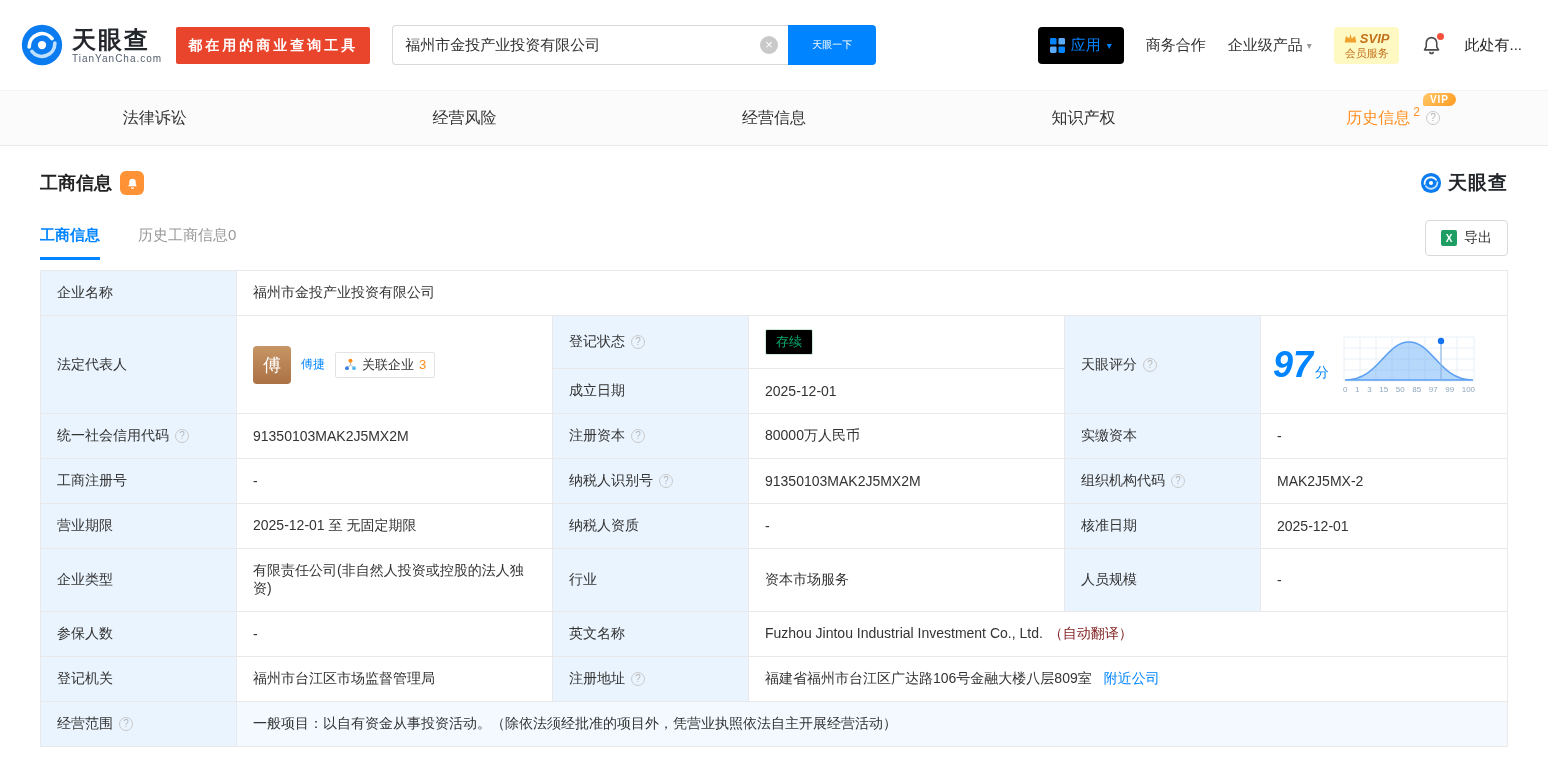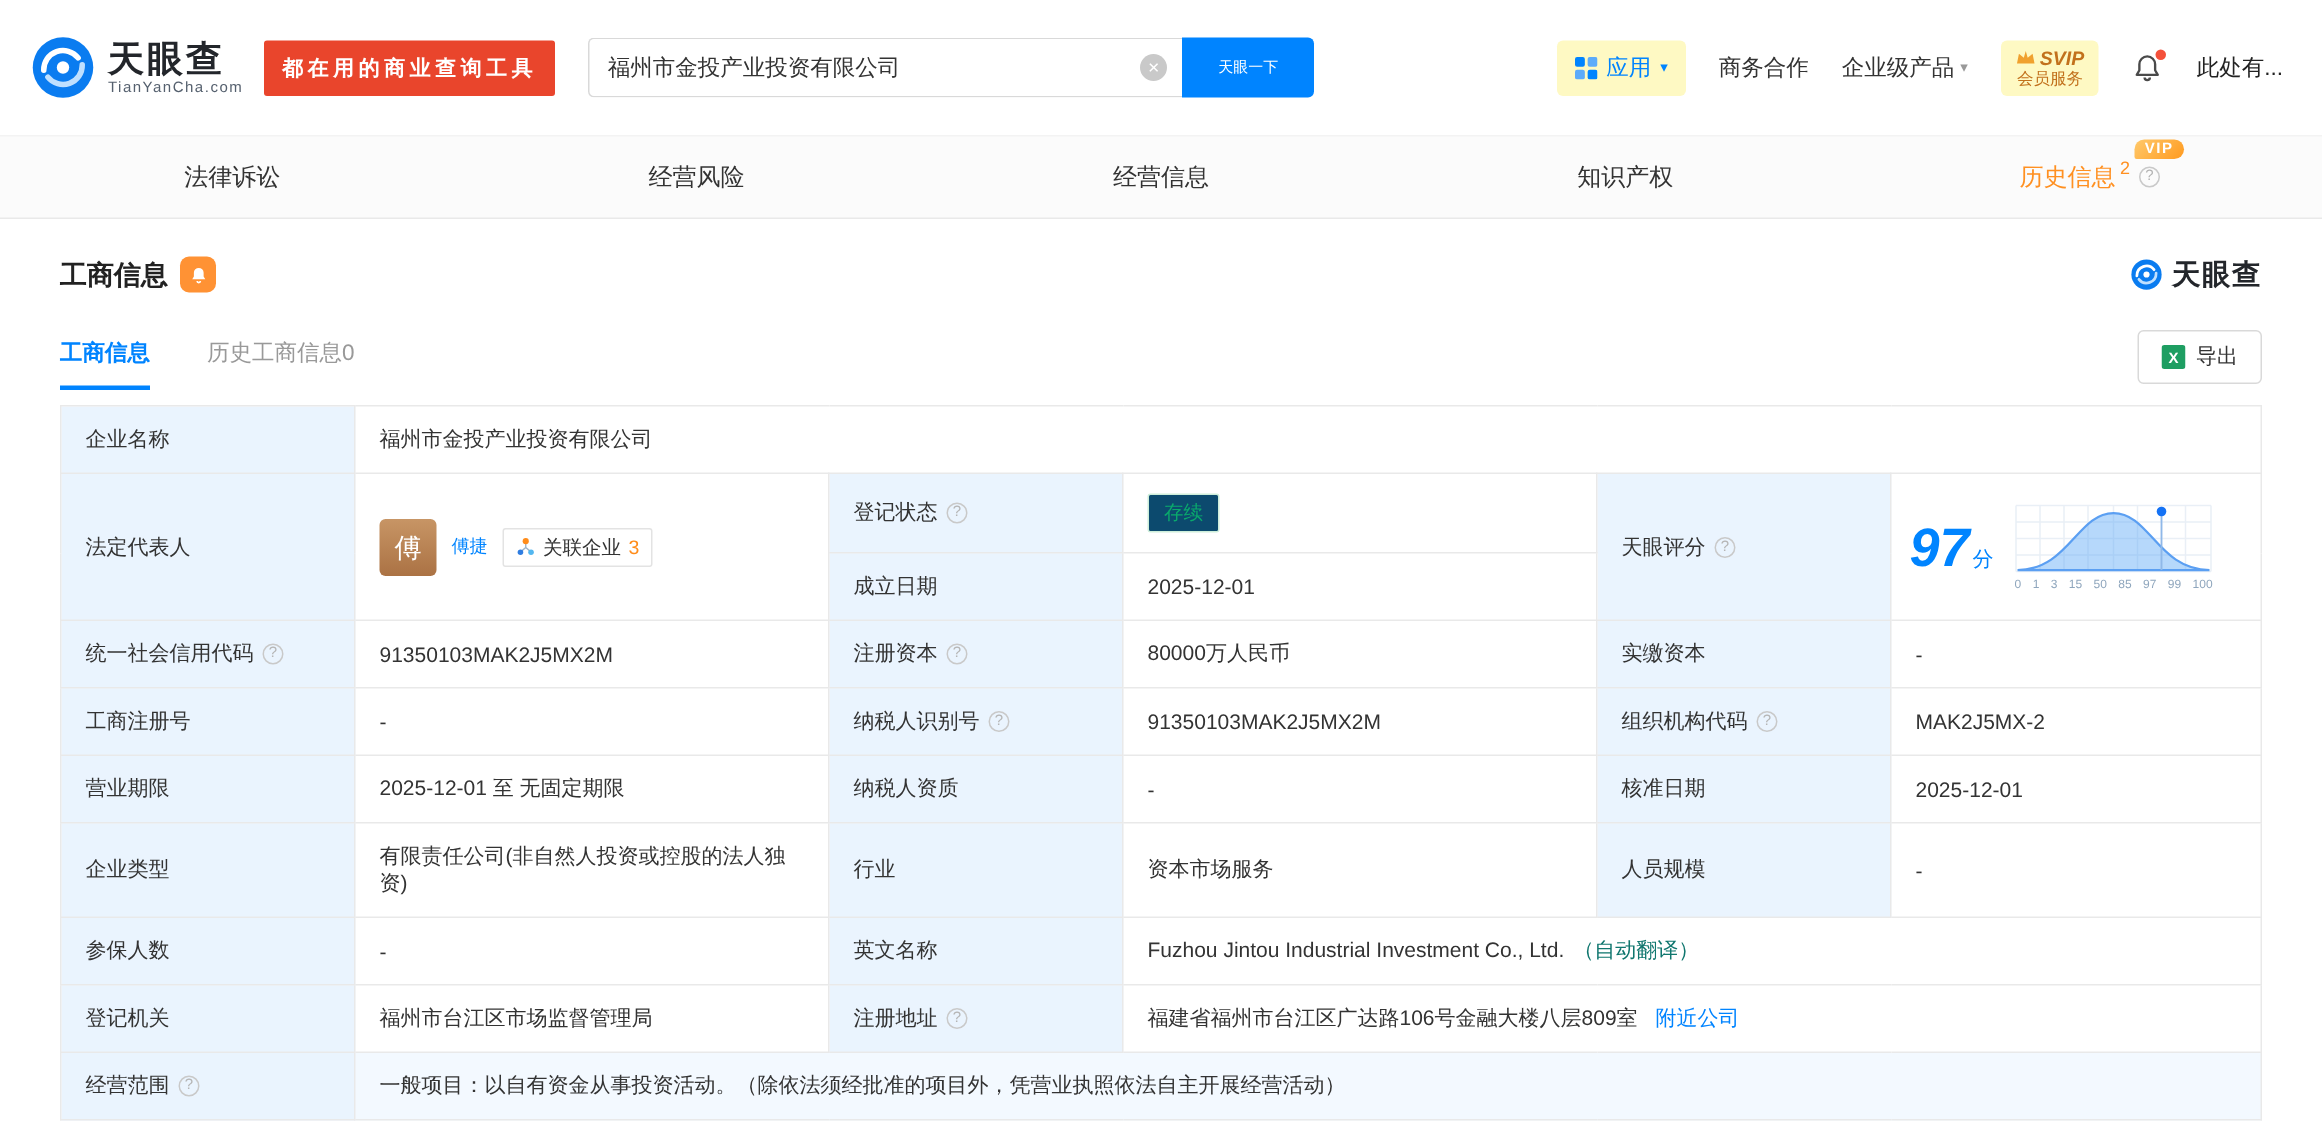--- a/index.html
+++ b/index.html
@@ -15,21 +15,21 @@
 .search-area { margin-left:8px; }
 .search-tabs { display:flex; align-items:flex-end; }
 .search-tab { font-size:14px; color:#333; padding:4px 14px; cursor:pointer; }
 .search-tab.active { background:#0084ff; color:#fff; }
 .search-row { display:flex; }
 .search-input-wrap { position:relative; width:396px; }
 .search-input-wrap input { width:100%; height:40px; border:1px solid #d9d9d9; border-right:none; border-radius:4px 0 0 4px; padding:0 38px 0 12px; font-size:15px; color:#333; outline:none; font-family:inherit; background:#fff; }
 .clear-btn { position:absolute; right:10px; top:11px; width:18px; height:18px; background:#c9c9c9; border-radius:50%; color:#fff; font-size:13px; line-height:17px; text-align:center; cursor:pointer; }
 .search-btn { width:88px; height:40px; background:#0084ff; color:#fff; border:none; font-size:10px; border-radius:0 4px 4px 0; cursor:pointer; font-family:inherit; }
 .header-right { margin-left:auto; display:flex; align-items:center; gap:22px; }
-.apps-btn { display:flex; align-items:center; gap:6px; background:#fef9c3; border-radius:4px; padding:9px 12px; color:#0084ff; font-size:15px; cursor:pointer; white-space:nowrap; }
+.apps-btn { display:flex; align-items:center; gap:6px; background:#000000; border-radius:4px; padding:9px 12px; color:#0084ff; font-size:15px; cursor:pointer; white-space:nowrap; }
 .caret { font-size:10px; }
 .hr-link { font-size:15px; color:#333; cursor:pointer; display:flex; align-items:center; gap:4px; white-space:nowrap; }
 .hr-link .caret { color:#999; }
 .svip { background:#fef9c3; border-radius:4px; padding:4px 10px; text-align:center; cursor:pointer; }
 .svip .l1 { display:flex; align-items:center; justify-content:center; gap:3px; font-size:13px; font-weight:bold; font-style:italic; color:#c2711c; line-height:15px; }
 .svip .l2 { font-size:11px; color:#c2711c; line-height:14px; }
 .bell-wrap { position:relative; cursor:pointer; line-height:0; }
 .red-dot { position:absolute; top:-2px; right:-2px; width:7px; height:7px; background:#f4503a; border-radius:50%; }
 .user-name { font-size:15px; color:#222; cursor:pointer; white-space:nowrap; }
 
@@ -66,27 +66,27 @@
 td.lbl { background:#eaf4fe; color:#333; }
 td.val { background:#fff; }
 td.val.tint { background:#f3f9ff; }
 .lbl-inner { display:flex; align-items:center; }
 
 .rep { display:flex; align-items:center; gap:10px; }
 .avatar { width:38px; height:38px; background:linear-gradient(180deg,#c79565,#ab7244); border-radius:4px; color:#fff; font-size:18px; display:flex; align-items:center; justify-content:center; cursor:pointer; flex:none; }
 .rep-name { color:#0084ff; font-size:12px; cursor:pointer; }
 .related { display:inline-flex; align-items:center; gap:5px; border:1px solid #e3e3e3; border-radius:2px; padding:3px 8px; font-size:13px; color:#333; cursor:pointer; background:#fff; }
 .related .cnt { color:#ff8c1a; }
-.status-badge { display:inline-block; background:#0c4a6e; border:1px solid #cdeeda; color:#0aa96c; font-size:13px; padding:3px 10px; border-radius:2px; }
+.status-badge { display:inline-block; background:#000000; border:1px solid #cdeeda; color:#0aa96c; font-size:13px; padding:3px 10px; border-radius:2px; }
 .score-cell { padding:6px 12px; }
 .score-wrap { display:flex; align-items:center; gap:14px; }
 .score-num { font-size:36px; font-weight:bold; color:#0084ff; font-style:italic; }
 .score-unit { font-size:14px; color:#0084ff; margin-left:2px; }
 .chart-axis { display:flex; justify-content:space-between; font-size:8px; color:#8fa6bd; margin-top:0; width:132px; }
-.note { color:#0f766e; margin-left:6px; }
+.note { color:#7f1d1d; margin-left:6px; }
 .blue-link { color:#0084ff; margin-left:12px; cursor:pointer; white-space:nowrap; }
 </style>
 </head>
 <body>
 
 <header class="header">
   <div class="logo">
     <span style="line-height:0;">
       <svg width="44" height="44" viewBox="0 0 48 48">
           <circle cx="24" cy="24" r="22" fill="#0a7cf0"></circle>

